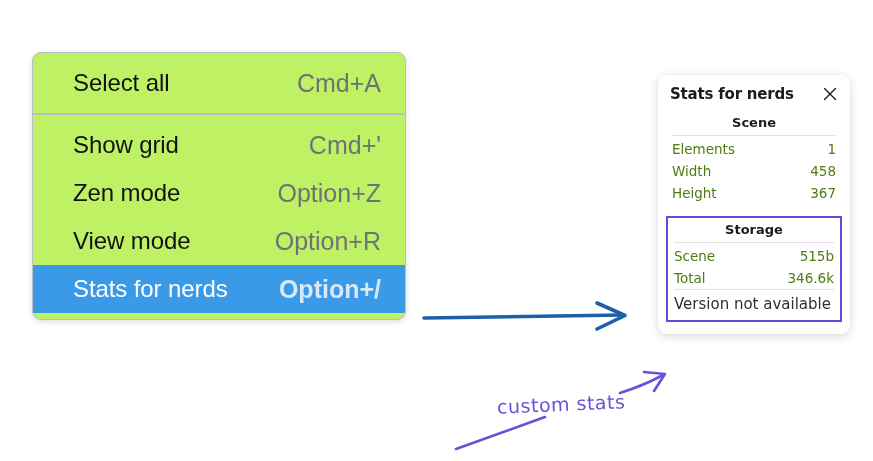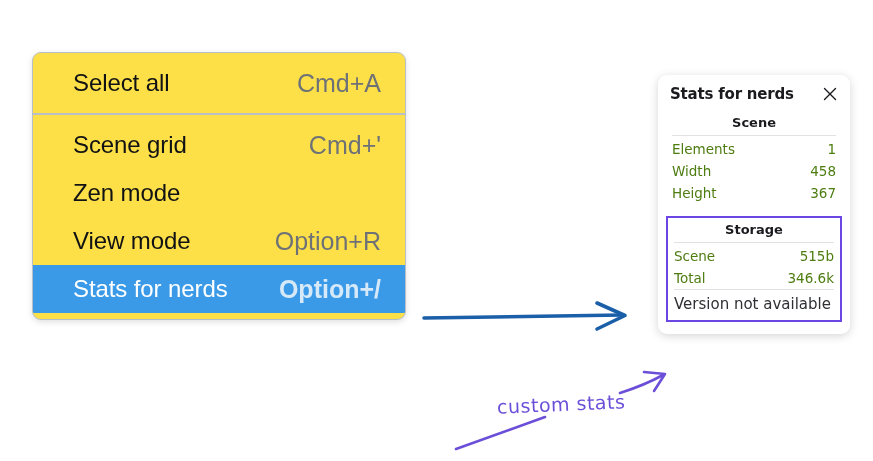--- a/index.html
+++ b/index.html
@@ -20,21 +20,21 @@
     width: 873px;
     height: 461px;
   }
 
   
   .context-menu {
     position: absolute;
     left: 32px;
     top: 52px;
     width: 374px;
-    background: #fde047;
+    background: #bef264;
     border: 1px solid #b9bfc8;
     border-radius: 9px;
     box-shadow: 0 2px 6px rgba(0,0,0,0.13);
     overflow: hidden;
     box-sizing: border-box;
   }
   .menu-group {
     padding: 6px 0;
   }
   .menu-group + .menu-group {
@@ -160,25 +160,26 @@
 
     <div class="menu-group">
       <div class="menu-item">
         <span class="label">Select all</span>
         <span class="shortcut">Cmd+A</span>
       </div>
     </div>
 
     <div class="menu-group">
       <div class="menu-item">
-        <span class="label">Scene grid</span>
+        <span class="label">Show grid</span>
         <span class="shortcut">Cmd+'</span>
       </div>
       <div class="menu-item">
         <span class="label">Zen mode</span>
+        <span class="shortcut">Option+Z</span>
       </div>
       <div class="menu-item">
         <span class="label">View mode</span>
         <span class="shortcut">Option+R</span>
       </div>
       <div class="menu-item selected">
         <span class="label">Stats for nerds</span>
         <span class="shortcut">Option+/</span>
       </div>
     </div>

